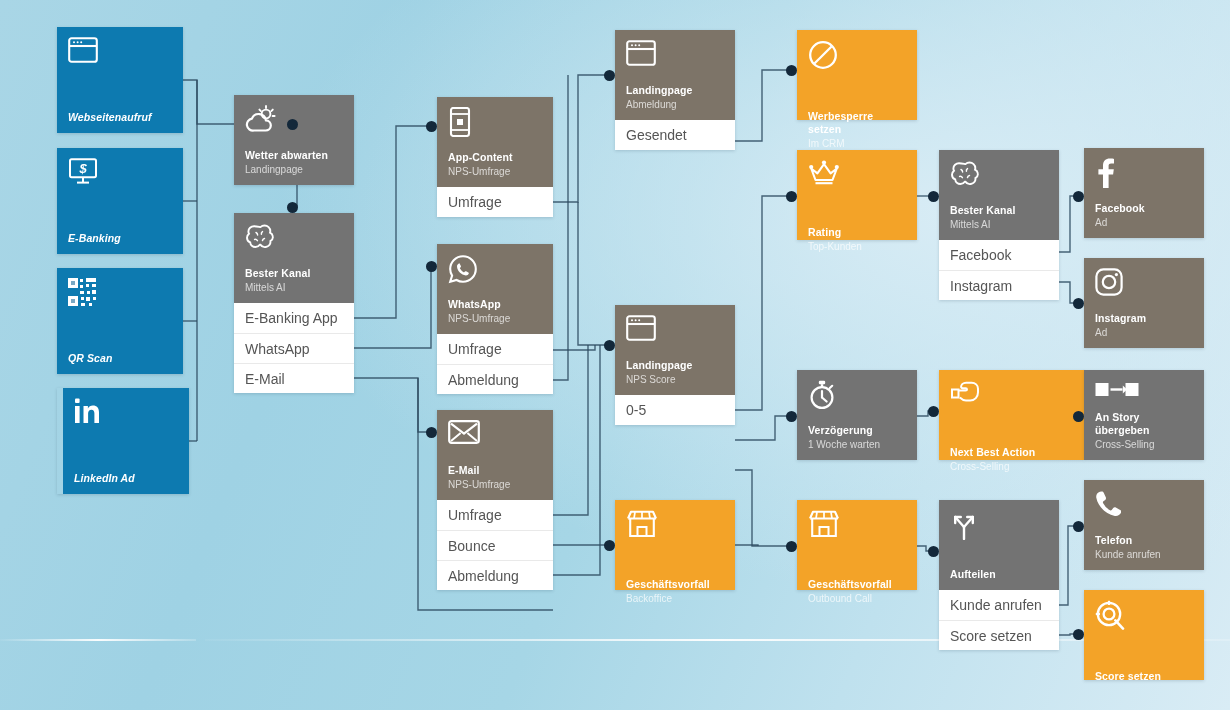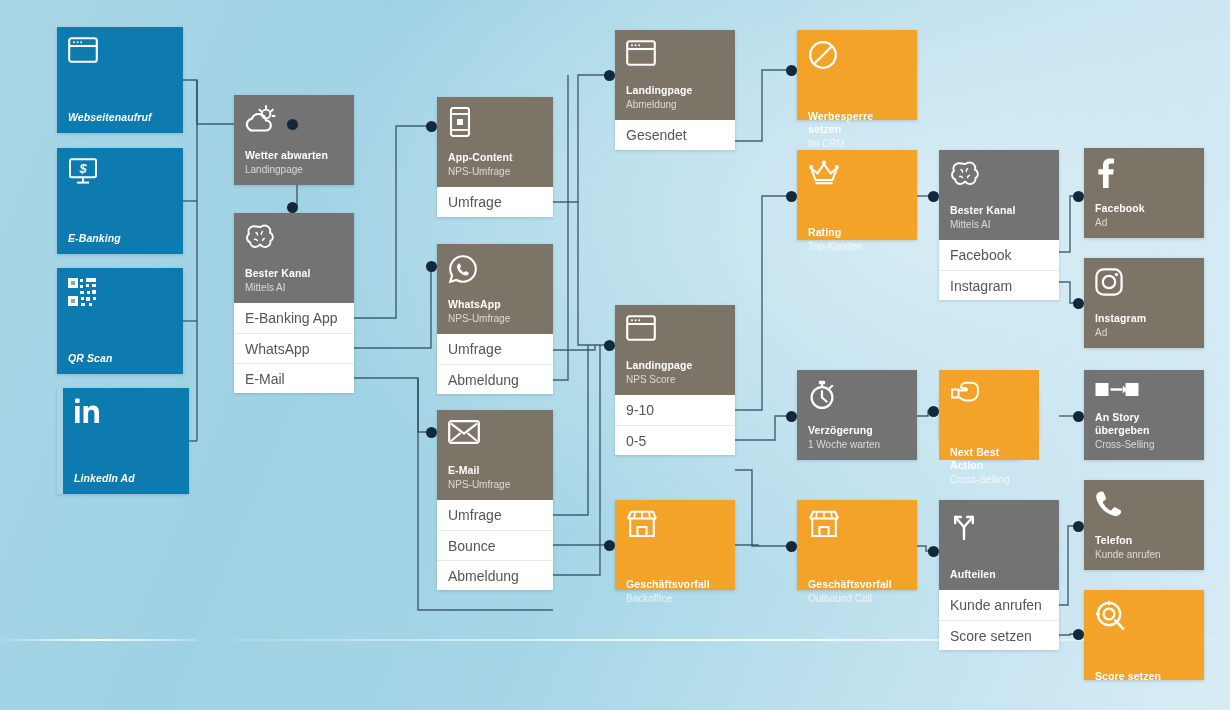--- a/index.html
+++ b/index.html
@@ -300,21 +300,20 @@
               <circle cx="9.6" cy="5.2" r="1" fill="#fff"></circle>
               <circle cx="13.2" cy="5.2" r="1" fill="#fff"></circle>
             </svg>
           </div>
           <div class="titles">
             <div class="t1">Landingpage</div>
             <div class="t2">NPS Score</div>
           </div>
         </div>
         <div class="opts">
-          <div class="opt">9-10</div>
           <div class="opt">0-5</div>
         </div>
       </div>
       <div class="card orange" style="left: 615px; top: 500px; width: 120px;">
         <div class="head" style="height: 90px;">
           <div class="icon">
             <svg width="32" height="28" viewBox="0 0 32 28">
               <path d="M2 8.5h28M2 8.5L5 1.8h22l3 6.7" fill="none" stroke="#fff" stroke-width="2.1" stroke-linejoin="round"></path>
               <g stroke="#fff" stroke-width="1.7">
                 <line x1="9" y1="2" x2="8" y2="8.5"></line>
@@ -418,21 +417,21 @@
           <div class="titles">
             <div class="t1">Bester Kanal</div>
             <div class="t2">Mittels AI</div>
           </div>
         </div>
         <div class="opts">
           <div class="opt">Facebook</div>
           <div class="opt">Instagram</div>
         </div>
       </div>
-      <div class="card orange" style="left: 939px; top: 370px; width: 100px; border-radius: 25px;">
+      <div class="card orange" style="left: 939px; top: 370px; width: 145px;">
         <div class="head" style="height: 90px;">
           <div class="icon">
             <svg width="32" height="26" viewBox="0 0 32 26">
               <path d="M2 9.5h6.5v8H2z" fill="none" stroke="#fff" stroke-width="2"></path>
               <path d="M8.5 10.5h7.2c.9 0 1.3-.4 1.3-1.1 0-.8-.5-1.2-1.3-1.2h-3c-1.2 0-1.6-.6-1.6-1.4 0-2.1 1.9-4.1 5-4.1h5.6c3.5 0 6.3 2.5 6.3 6v3.6c0 4.6-3.2 8.3-7.8 8.3h-4.2c-2.6 0-4.6-1.6-6.2-3.1" fill="none" stroke="#fff" stroke-width="2" stroke-linejoin="round"></path>
             </svg>
           </div>
           <div class="titles">
             <div class="t1">Next Best Action</div>
             <div class="t2">Cross-Selling</div>

